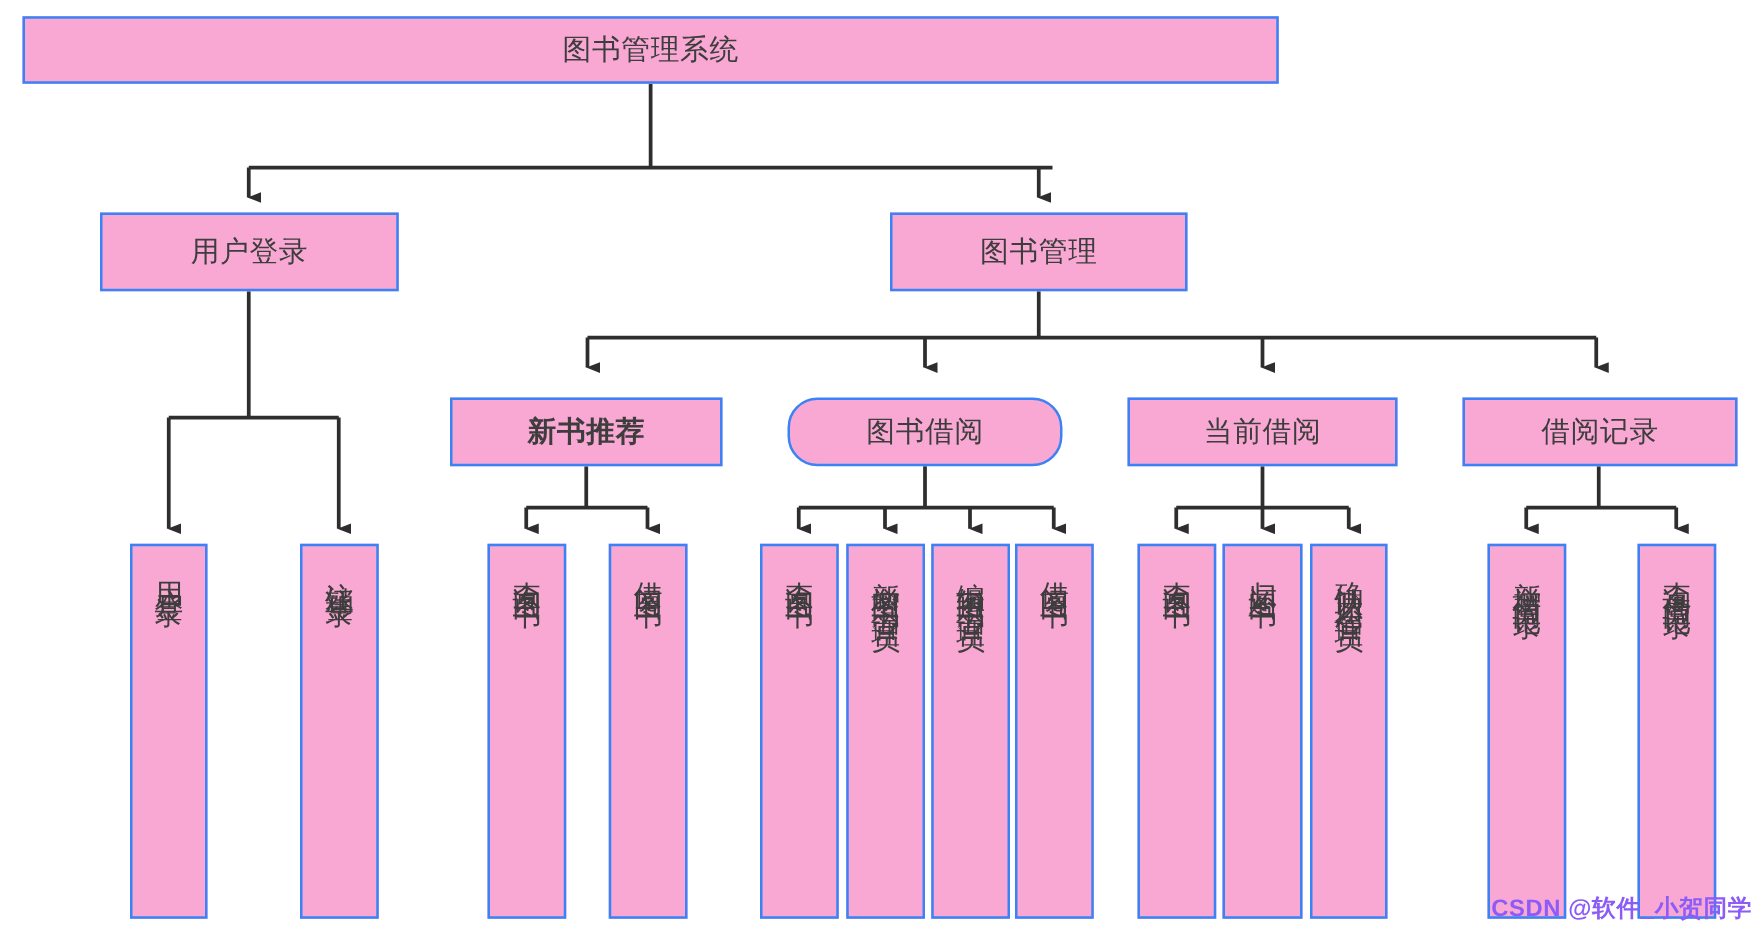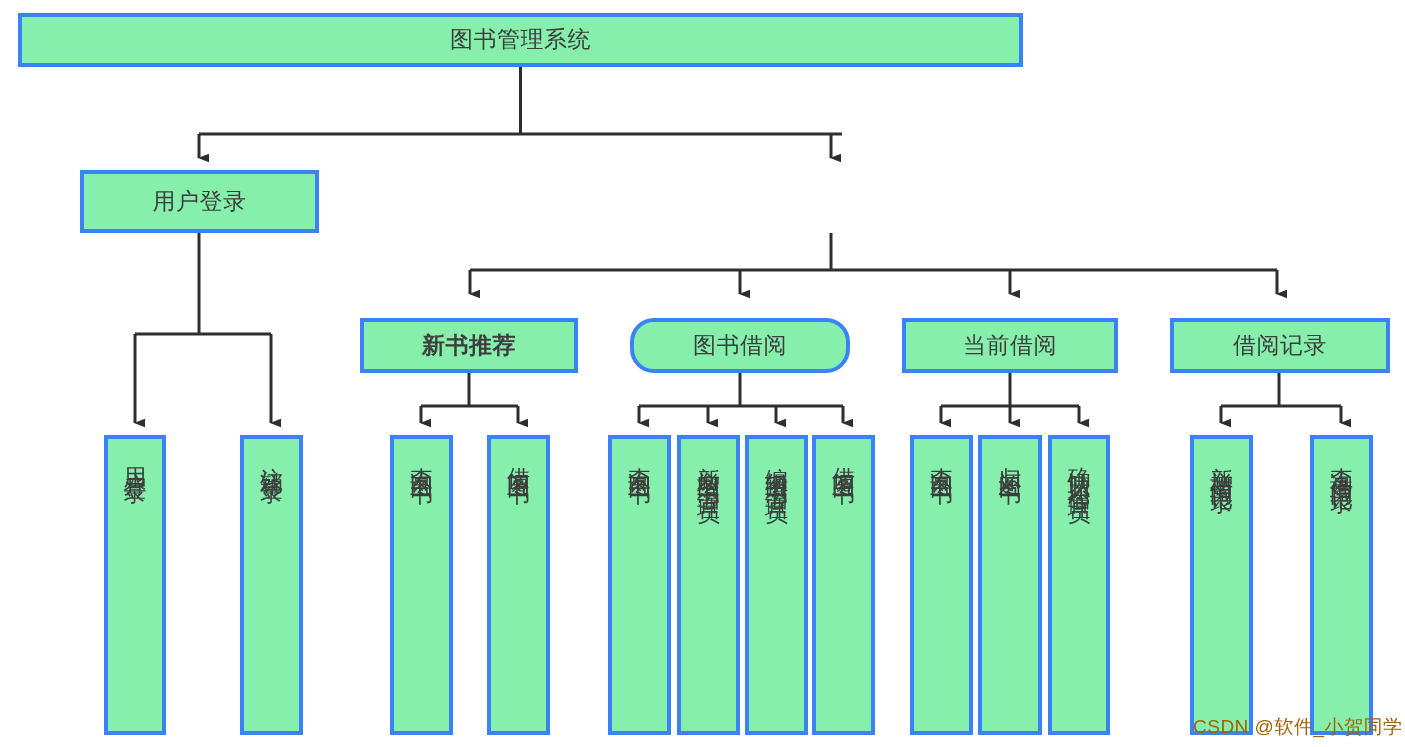--- a/index.html
+++ b/index.html
@@ -22,22 +22,22 @@
     position: absolute;
     left: 0;
     top: 0;
     width: 1405px;
     height: 747px;
     pointer-events: none;
   }
   .node {
     position: absolute;
     box-sizing: border-box;
-    border: 4px solid #3b82f6;
-    background: #86efac;
+    border: 2px solid #3b82f6;
+    background: #f9a8d4;
     display: flex;
     align-items: center;
     justify-content: center;
     color: #3d3d3d;
   }
   .node-label {
     display: block;
     text-align: center;
     line-height: 1.18;
     white-space: pre;
@@ -57,25 +57,26 @@
   .node.vertical .node-label {
     writing-mode: vertical-rl;
     text-orientation: upright;
     font-size: 23px;
     line-height: 1;
     letter-spacing: 5px;
     margin: 0 auto;
   }
   .watermark {
     position: absolute;
-    color: #a16207;
+    color: #8b5cf6;
     font-size: 19px;
     letter-spacing: 0.5px;
     white-space: nowrap;
     user-select: none;
+    font-weight: bold;
   }
 </style>
 </head>
 <body>
 
 <div id="diagram-root">
 
   <svg id="edges-layer" viewBox="0 0 1405 747" width="1405" height="747" xmlns="http://www.w3.org/2000/svg">
     <defs>
       <marker id="arrowhead" markerWidth="9" markerHeight="11" refX="4.5" refY="10" orient="auto" markerUnits="userSpaceOnUse">
@@ -127,20 +128,23 @@
   </svg>
 
   <div class="node root horizontal" style="left:18px; top:13px; width:1005px; height:54px;">
     <span class="node-label">图书管理系统</span>
   </div>
 
   <div class="node horizontal" style="left:80px; top:170px; width:239px; height:63px;">
     <span class="node-label">用户登录</span>
   </div>
 
+  <div class="node horizontal" style="left:712px; top:170px; width:238px; height:63px;">
+    <span class="node-label">图书管理</span>
+  </div>
 
   <div class="node horizontal" style="left:360px; top:318px; width:218px; height:55px;font-weight:bold;">
     <span class="node-label">新书推荐</span>
   </div>
 
   <div class="node horizontal" style="left:630px; top:318px; width:220px; height:55px;border-radius:24px;">
     <span class="node-label">图书借阅</span>
   </div>
 
   <div class="node horizontal" style="left:1170px; top:318px; width:220px; height:55px;">

